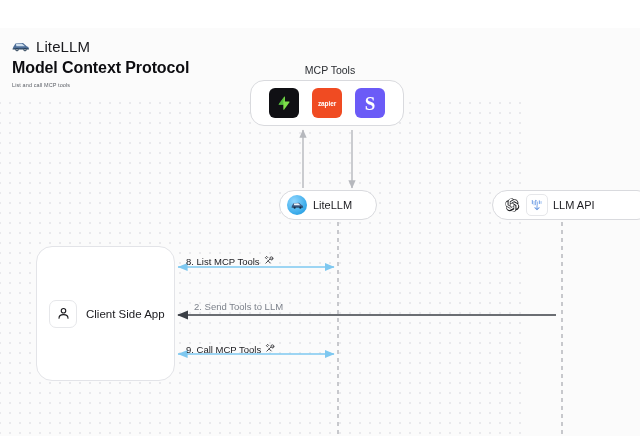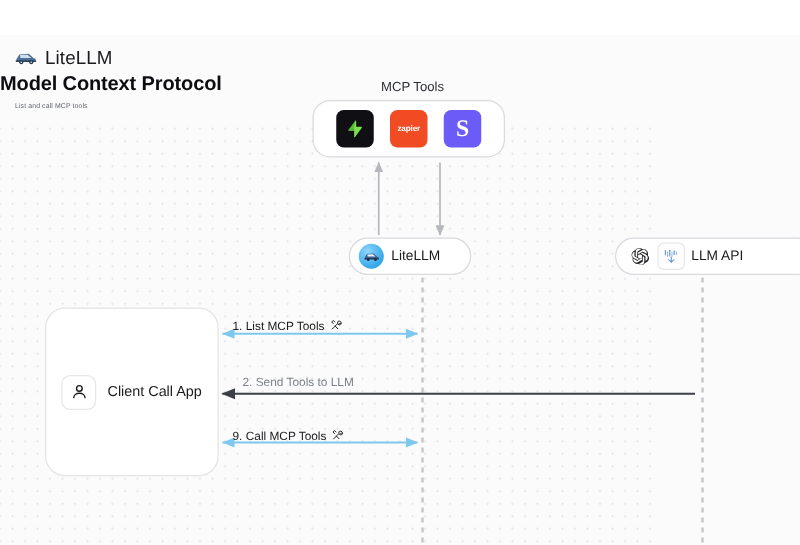--- a/index.html
+++ b/index.html
@@ -39,21 +39,21 @@
     display: block;
   }
   .brand-name {
     font-size: 15px;
     color: #1b1b1f;
     letter-spacing: .1px;
   }
 
   .page-title {
     position: absolute;
-    left: 0;
+    left: 12px;
     top: 31px;
     font-size: 16px;
     font-weight: bold;
     color: #0d0d11;
     letter-spacing: -.1px;
   }
   .page-subtitle {
     position: absolute;
     left: 12px;
     top: 54px;
@@ -342,25 +342,25 @@
       <span class="node-label">LLM API</span>
     </div>
 
     <div class="node client-box">
       <span class="client-avatar">
         <svg width="15" height="15" viewBox="0 0 24 24" fill="none" stroke="#1b1b1f" stroke-width="1.8" stroke-linecap="round" stroke-linejoin="round" xmlns="http://www.w3.org/2000/svg">
           <circle cx="12" cy="7.6" r="3.6"></circle>
           <path d="M4.8 19.4c0-3.4 3.2-5.6 7.2-5.6s7.2 2.2 7.2 5.6"></path>
         </svg>
       </span>
-      <span class="client-label">Client Call App</span>
+      <span class="client-label">Client Side App</span>
     </div>
 
     <div class="flow-label flow-1">
-      <span>1. List MCP Tools</span>
+      <span>8. List MCP Tools</span>
       <span class="tool-glyph">
         <svg width="10" height="10" viewBox="0 0 24 24" fill="none" stroke="#1b1b1f" stroke-width="1.9" stroke-linecap="round" stroke-linejoin="round" xmlns="http://www.w3.org/2000/svg">
           <path d="M14.7 6.3a3.9 3.9 0 0 0 5.2 5.1l-1.9-1.9 1.4-1.4 1.9 1.9a3.9 3.9 0 0 0-5.1-5.2z"></path>
           <path d="M14.1 9.9 4.4 19.6"></path>
           <path d="M9.3 6.3 6.3 3.3 3.3 6.3l3 3"></path>
           <path d="M9.9 14.1l5.1 5.1"></path>
         </svg>
       </span>
     </div>
 

